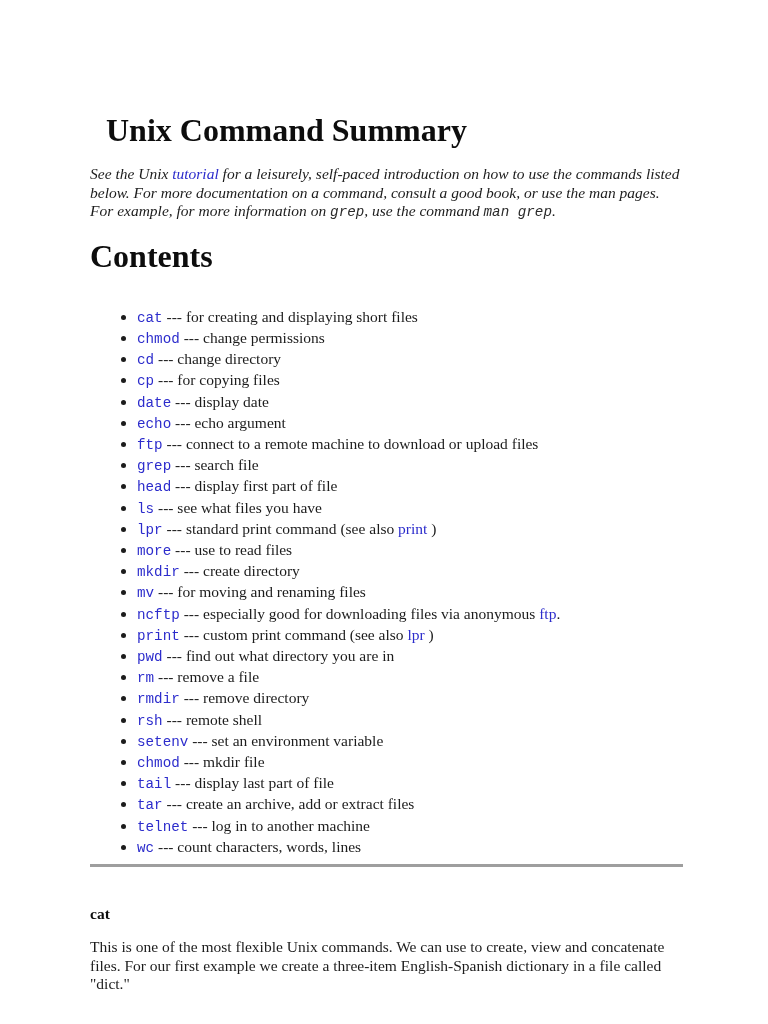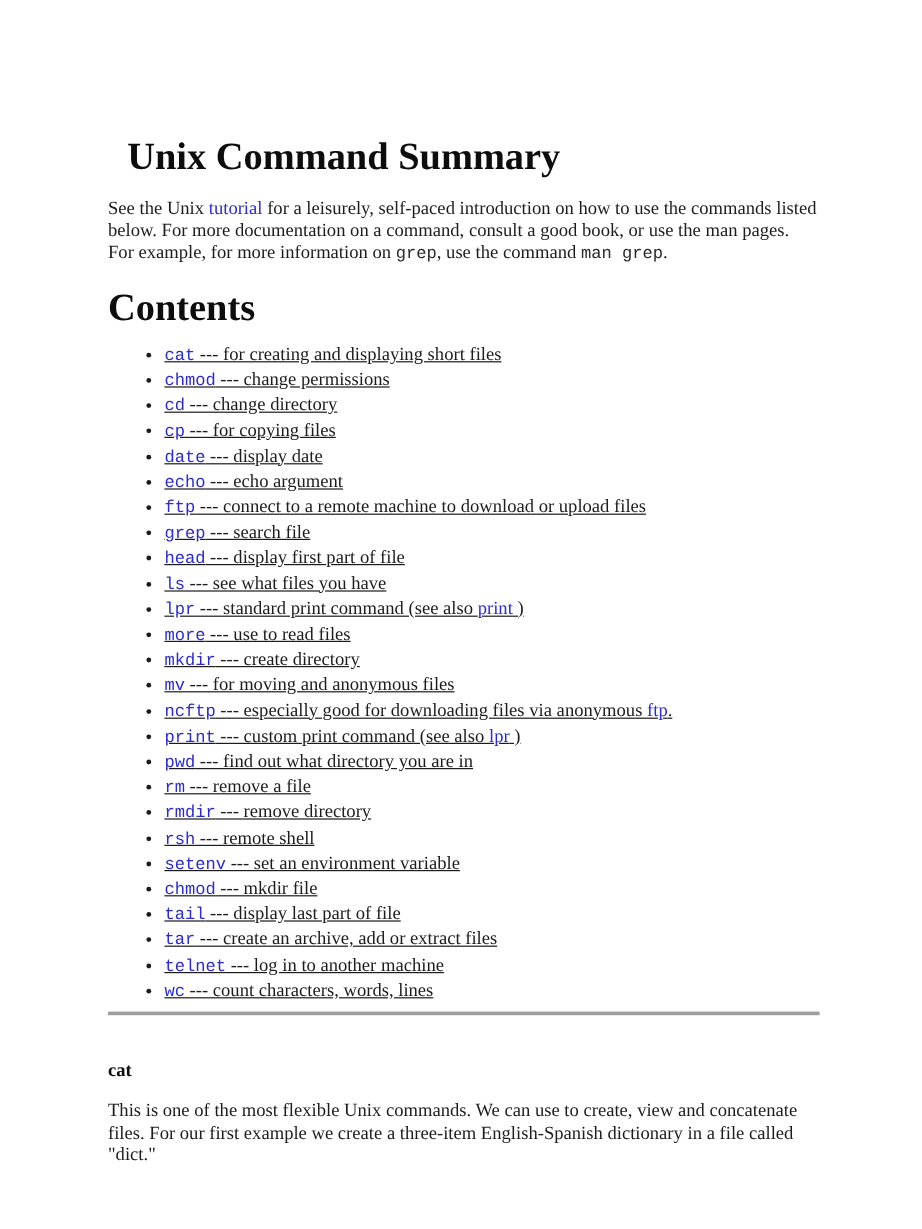--- a/index.html
+++ b/index.html
@@ -15,26 +15,26 @@
     font-family:"Liberation Serif", serif;
     font-size:15.5px;
     line-height:18.7px;
     overflow:hidden;
   }
   .page{ padding:96px 85px 0 90px; }
   h1.title{
     font-size:32px; line-height:1.15; margin:16px;
     font-weight:bold; color:#0d0d0d;
   }
-  p.intro{ margin:14px 0 0 0; }
+  p.intro{ margin:14px 0 0 0;font-style:italic; }
   h2.contents{
     font-size:32px; line-height:1.15; margin:16px 0 0 0;
     font-weight:bold; color:#0d0d0d;
   }
-  ul.cmdlist{ margin:11px 0 0 0; padding:0 0 0 47px;text-decoration:underline; }
+  ul.cmdlist{ margin:32px 0 0 0; padding:0 0 0 47px; }
   ul.cmdlist li{ line-height:19.2px; list-style-type:disc; }
   a.lnk, a.cmd{ color:var(--link); text-decoration:none; cursor:pointer; }
   a.cmd, code.mono{
     font-family:"Liberation Mono","DejaVu Sans Mono", monospace;
     font-size:0.92em;
   }
   code.mono{ color:#2a2a2a; }
   hr.divider{
     border:none; height:3px; background:var(--rule);
     margin:6px 0 0 0;
@@ -62,21 +62,21 @@
       <li><a class="cmd">cp</a><span> --- for copying files</span></li>
       <li><a class="cmd">date</a><span> --- display date</span></li>
       <li><a class="cmd">echo</a><span> --- echo argument</span></li>
       <li><a class="cmd">ftp</a><span> --- connect to a remote machine to download or upload files</span></li>
       <li><a class="cmd">grep</a><span> --- search file</span></li>
       <li><a class="cmd">head</a><span> --- display first part of file</span></li>
       <li><a class="cmd">ls</a><span> --- see what files you have</span></li>
       <li><a class="cmd">lpr</a><span> --- standard print command (see also </span><a class="lnk">print</a><span> )</span></li>
       <li><a class="cmd">more</a><span> --- use to read files</span></li>
       <li><a class="cmd">mkdir</a><span> --- create directory</span></li>
-      <li><a class="cmd">mv</a><span> --- for moving and anonymous files</span></li>
+      <li><a class="cmd">mv</a><span> --- for moving and renaming files</span></li>
       <li><a class="cmd">ncftp</a><span> --- especially good for downloading files via anonymous </span><a class="lnk">ftp</a><span>.</span></li>
       <li><a class="cmd">print</a><span> --- custom print command (see also </span><a class="lnk">lpr</a><span> )</span></li>
       <li><a class="cmd">pwd</a><span> --- find out what directory you are in</span></li>
       <li><a class="cmd">rm</a><span> --- remove a file</span></li>
       <li><a class="cmd">rmdir</a><span> --- remove directory</span></li>
       <li><a class="cmd">rsh</a><span> --- remote shell</span></li>
       <li><a class="cmd">setenv</a><span> --- set an environment variable</span></li>
       <li><a class="cmd">chmod</a><span> --- mkdir file</span></li>
       <li><a class="cmd">tail</a><span> --- display last part of file</span></li>
       <li><a class="cmd">tar</a><span> --- create an archive, add or extract files</span></li>

